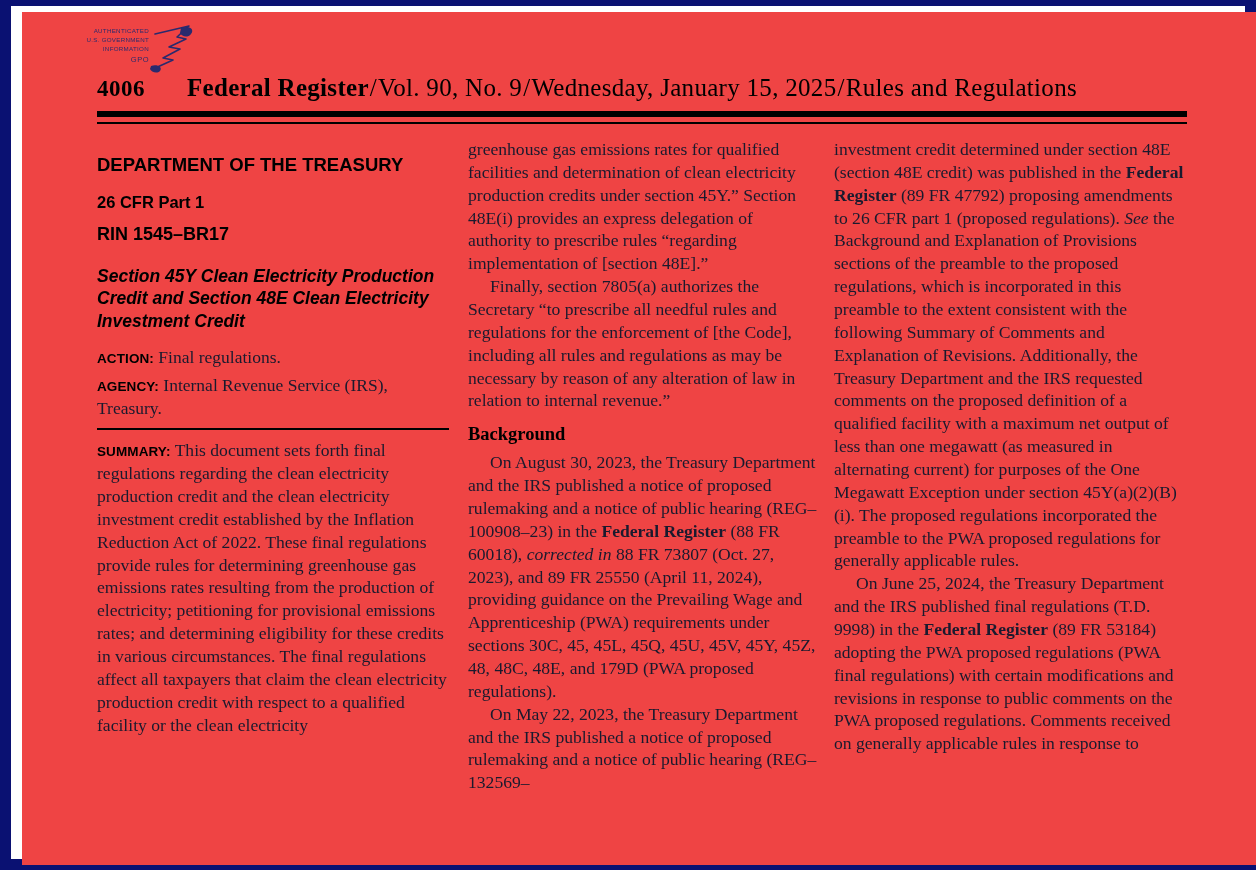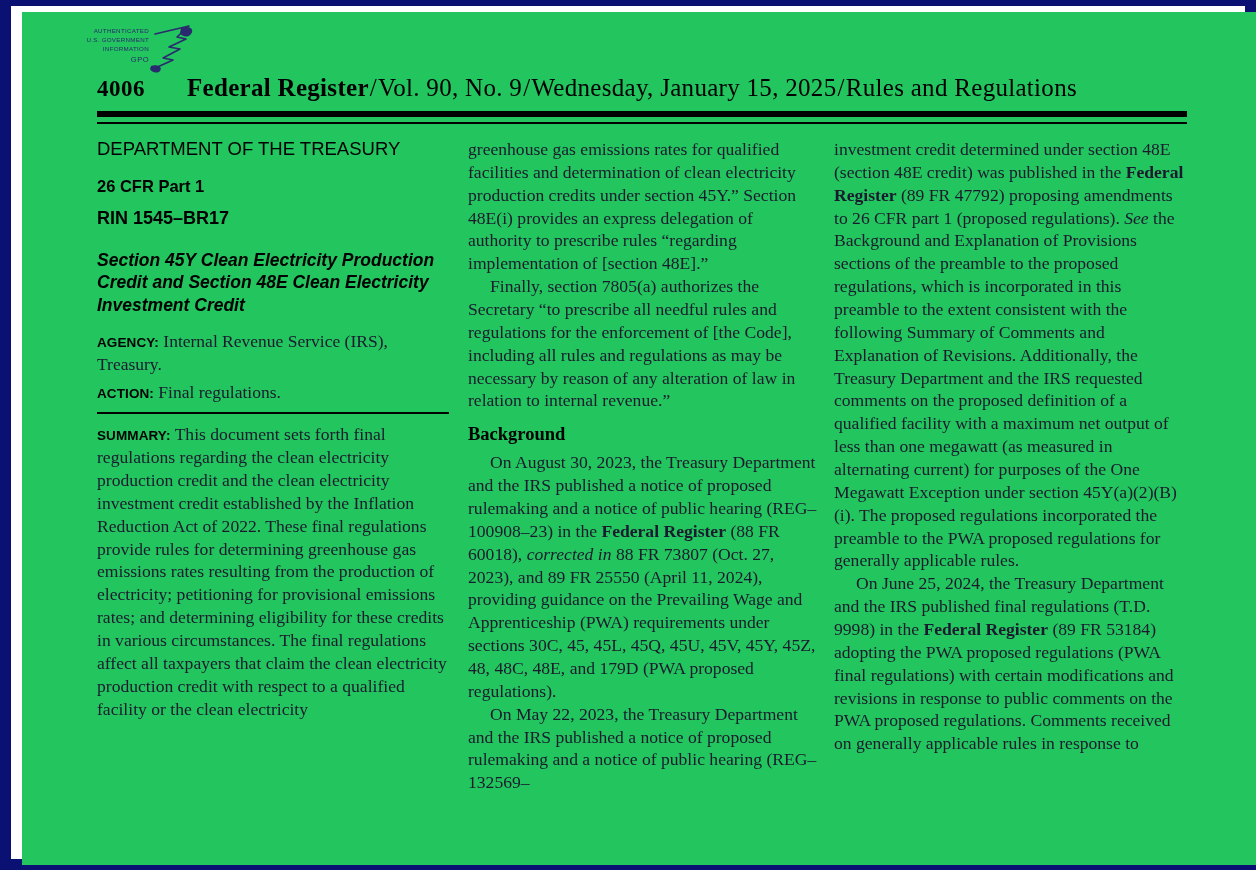--- a/index.html
+++ b/index.html
@@ -26,21 +26,21 @@
     border-bottom: 11px solid #0a1172;
     background: #ffffff;
   }
 
   .page-inner {
     position: absolute;
     left: 11px; top: 6px;
     width: 1234px;
     height: 853px;
     overflow: hidden;
-    background: #22c55e;
+    background: #ef4444;
   }
 
   
   .gpo-seal {
     position: absolute;
     left: 63px;
     top: 8px;
     width: 120px;
     height: 56px;
   }
@@ -110,24 +110,24 @@
     height: 730px;
     overflow: hidden;
   }
   .col-1 { left: 0; }
   .col-2 { left: 371px; }
   .col-3 { left: 737px; }
 
   
   .agency-head {
     font-family: "Liberation Sans", sans-serif;
-    font-weight: normal;
+    font-weight: bold;
     font-size: 18.5px;
     color: #000;
-    margin: 0 0 17px 0;
+    margin: 16px 0 17px 0;
     line-height: 1.18;
   }
   .subagency-head {
     font-family: "Liberation Sans", sans-serif;
     font-weight: bold;
     font-size: 17px;
     color: #000;
     margin: 0 0 20px 0;
     line-height: 1.18;
   }
@@ -233,23 +233,23 @@
     <div class="rule-thin"></div>
 
     <div class="columns">
 
       <div class="col col-1">
         <div class="agency-head">DEPARTMENT OF THE TREASURY</div>
         <div class="cfr-part">26 CFR Part 1</div>
         <div class="rin">RIN 1545–BR17</div>
         <div class="rule-title">Section 45Y Clean Electricity Production Credit and Section 48E Clean Electricity Investment Credit</div>
 
+        <p class="field-line"><span class="field-label">ACTION:</span><span> Final regulations.</span></p>
+
         <p class="field-line"><span class="field-label">AGENCY:</span><span> Internal Revenue Service (IRS), Treasury.</span></p>
-
-        <p class="field-line"><span class="field-label">ACTION:</span><span> Final regulations.</span></p>
 
         <div class="col-rule"></div>
 
         <p class="body"><span class="field-label">SUMMARY:</span><span> This document sets forth final regulations regarding the clean electricity production credit and the clean electricity investment credit established by the Inflation Reduction Act of 2022. These final regulations provide rules for determining greenhouse gas emissions rates resulting from the production of electricity; petitioning for provisional emissions rates; and determining eligibility for these credits in various circumstances. The final regulations affect all taxpayers that claim the clean electricity production credit with respect to a qualified facility or the clean electricity</span></p>
       </div>
 
       <div class="col col-2">
         <p class="body">greenhouse gas emissions rates for qualified facilities and determination of clean electricity production credits under section 45Y.” Section 48E(i) provides an express delegation of authority to prescribe rules “regarding implementation of [section 48E].”</p>
 
         <p class="body indent">Finally, section 7805(a) authorizes the Secretary “to prescribe all needful rules and regulations for the enforcement of [the Code], including all rules and regulations as may be necessary by reason of any alteration of law in relation to internal revenue.”</p>

